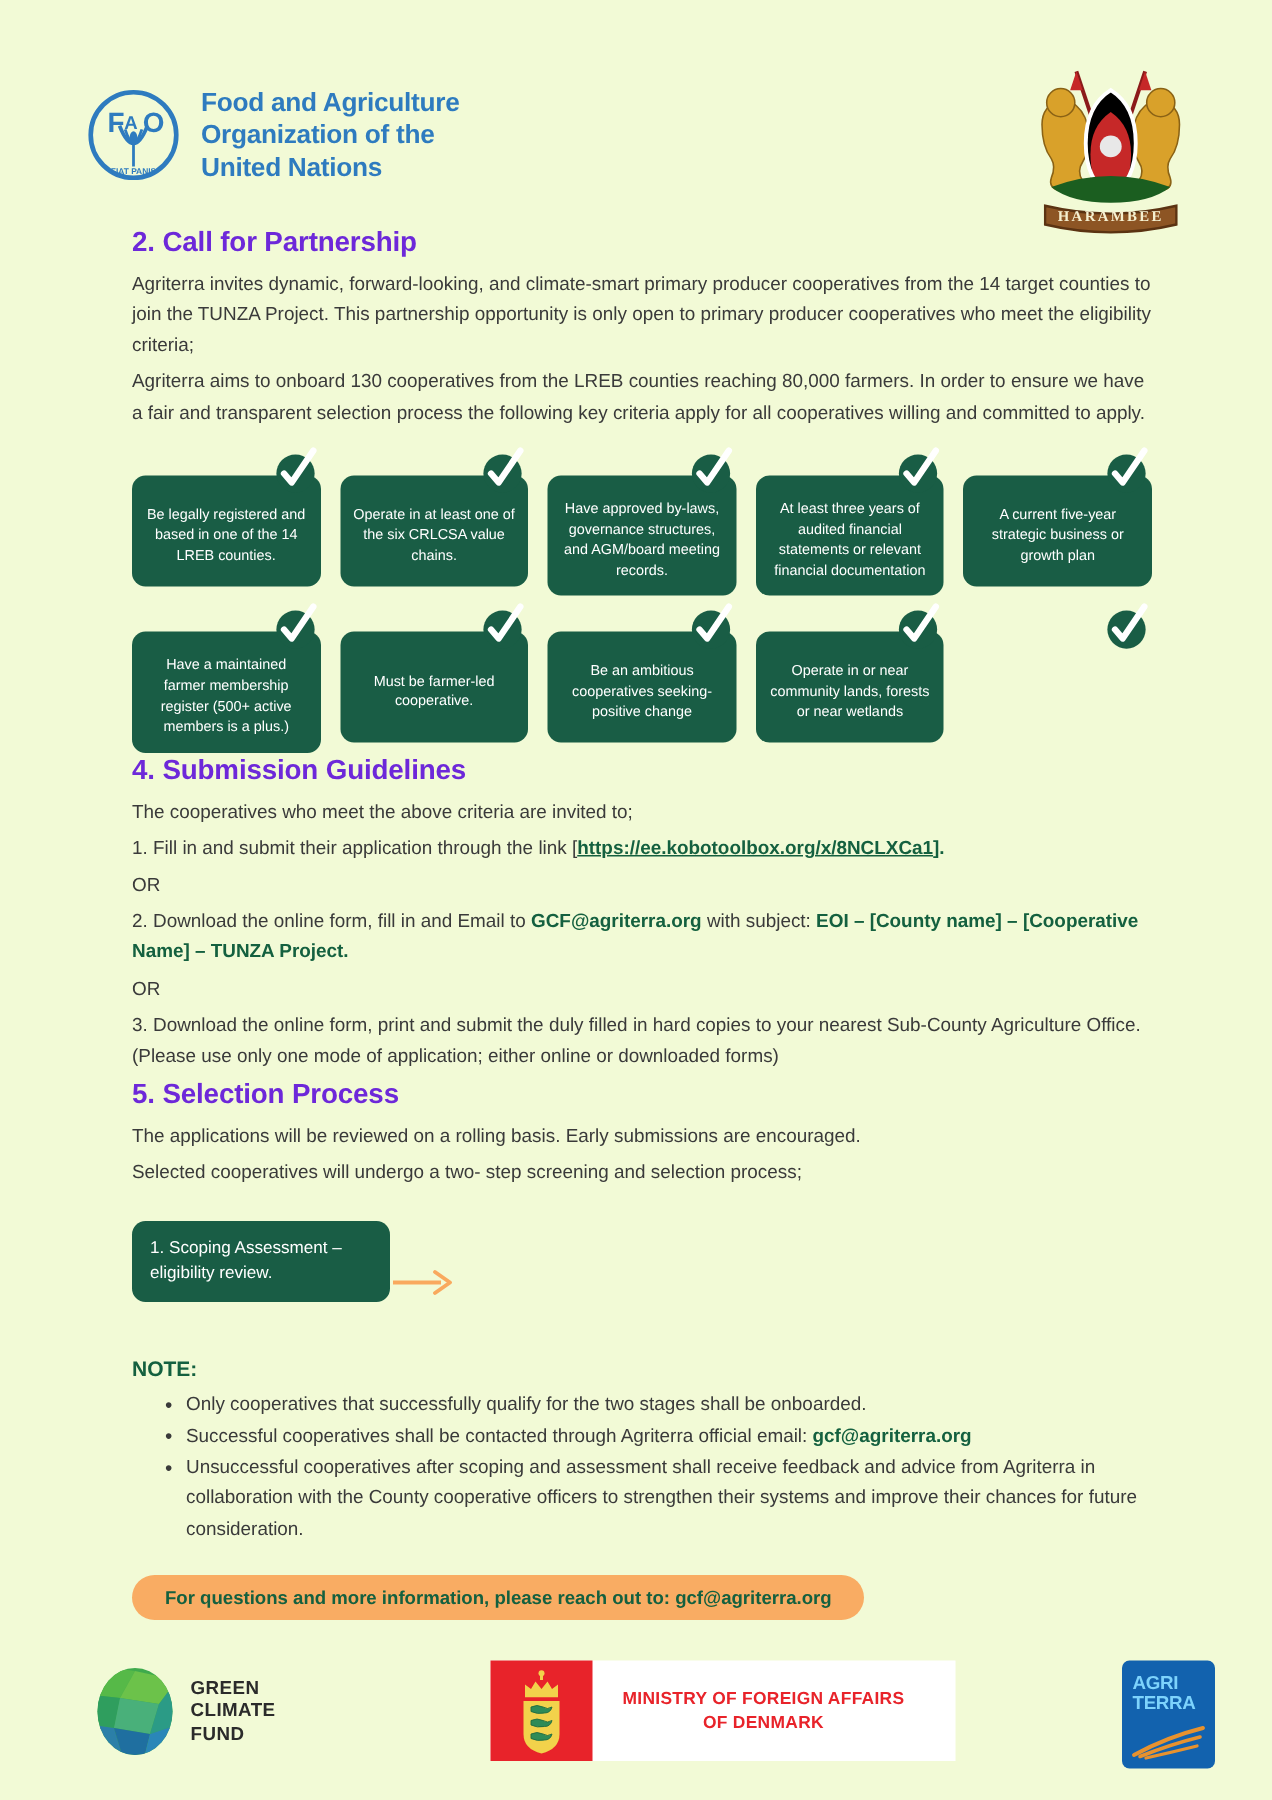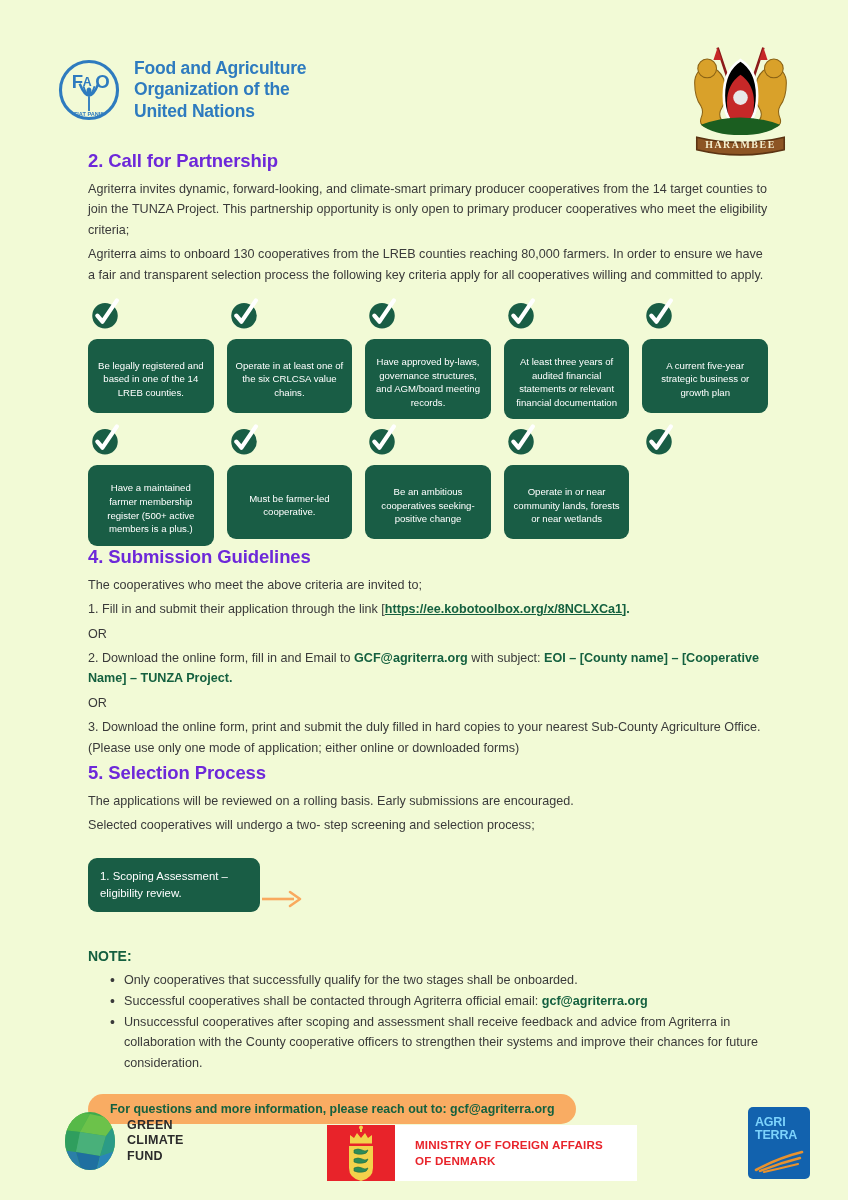--- a/index.html
+++ b/index.html
@@ -86,22 +86,21 @@
   .criteria-grid {
     display: grid;
     grid-template-columns: repeat(5, 1fr);
     column-gap: 13px;
     row-gap: 4px;
     margin-top: 12px;
   }
   .criteria-cell {
     display: flex;
     flex-direction: column;
-    align-items: flex-start;
-    gap: 22px;
+    align-items: flex-end;
   }
   .check-badge {
     width: 34px;
     height: 34px;
     position: relative;
     z-index: 2;
     margin-bottom: -14px;
   }
   .criteria-box {
     background: #195d45;
@@ -207,26 +206,27 @@
   .gcf-text {
     font-size: 12.5px;
     font-weight: bold;
     line-height: 1.22;
     color: #2b2b2b;
     letter-spacing: 0.3px;
   }
   .denmark-logo {
     position: absolute;
     left: 327px;
-    top: 33px;
+    top: 15px;
     width: 310px;
-    height: 56px;
+    height: 67px;
     background: #ffffff;
     display: flex;
     align-items: stretch;
+    text-align: center;
   }
   .denmark-flagblock {
     width: 68px;
     background: #e8232a;
     display: flex;
     align-items: center;
     justify-content: center;
   }
   .denmark-text {
     display: flex;

